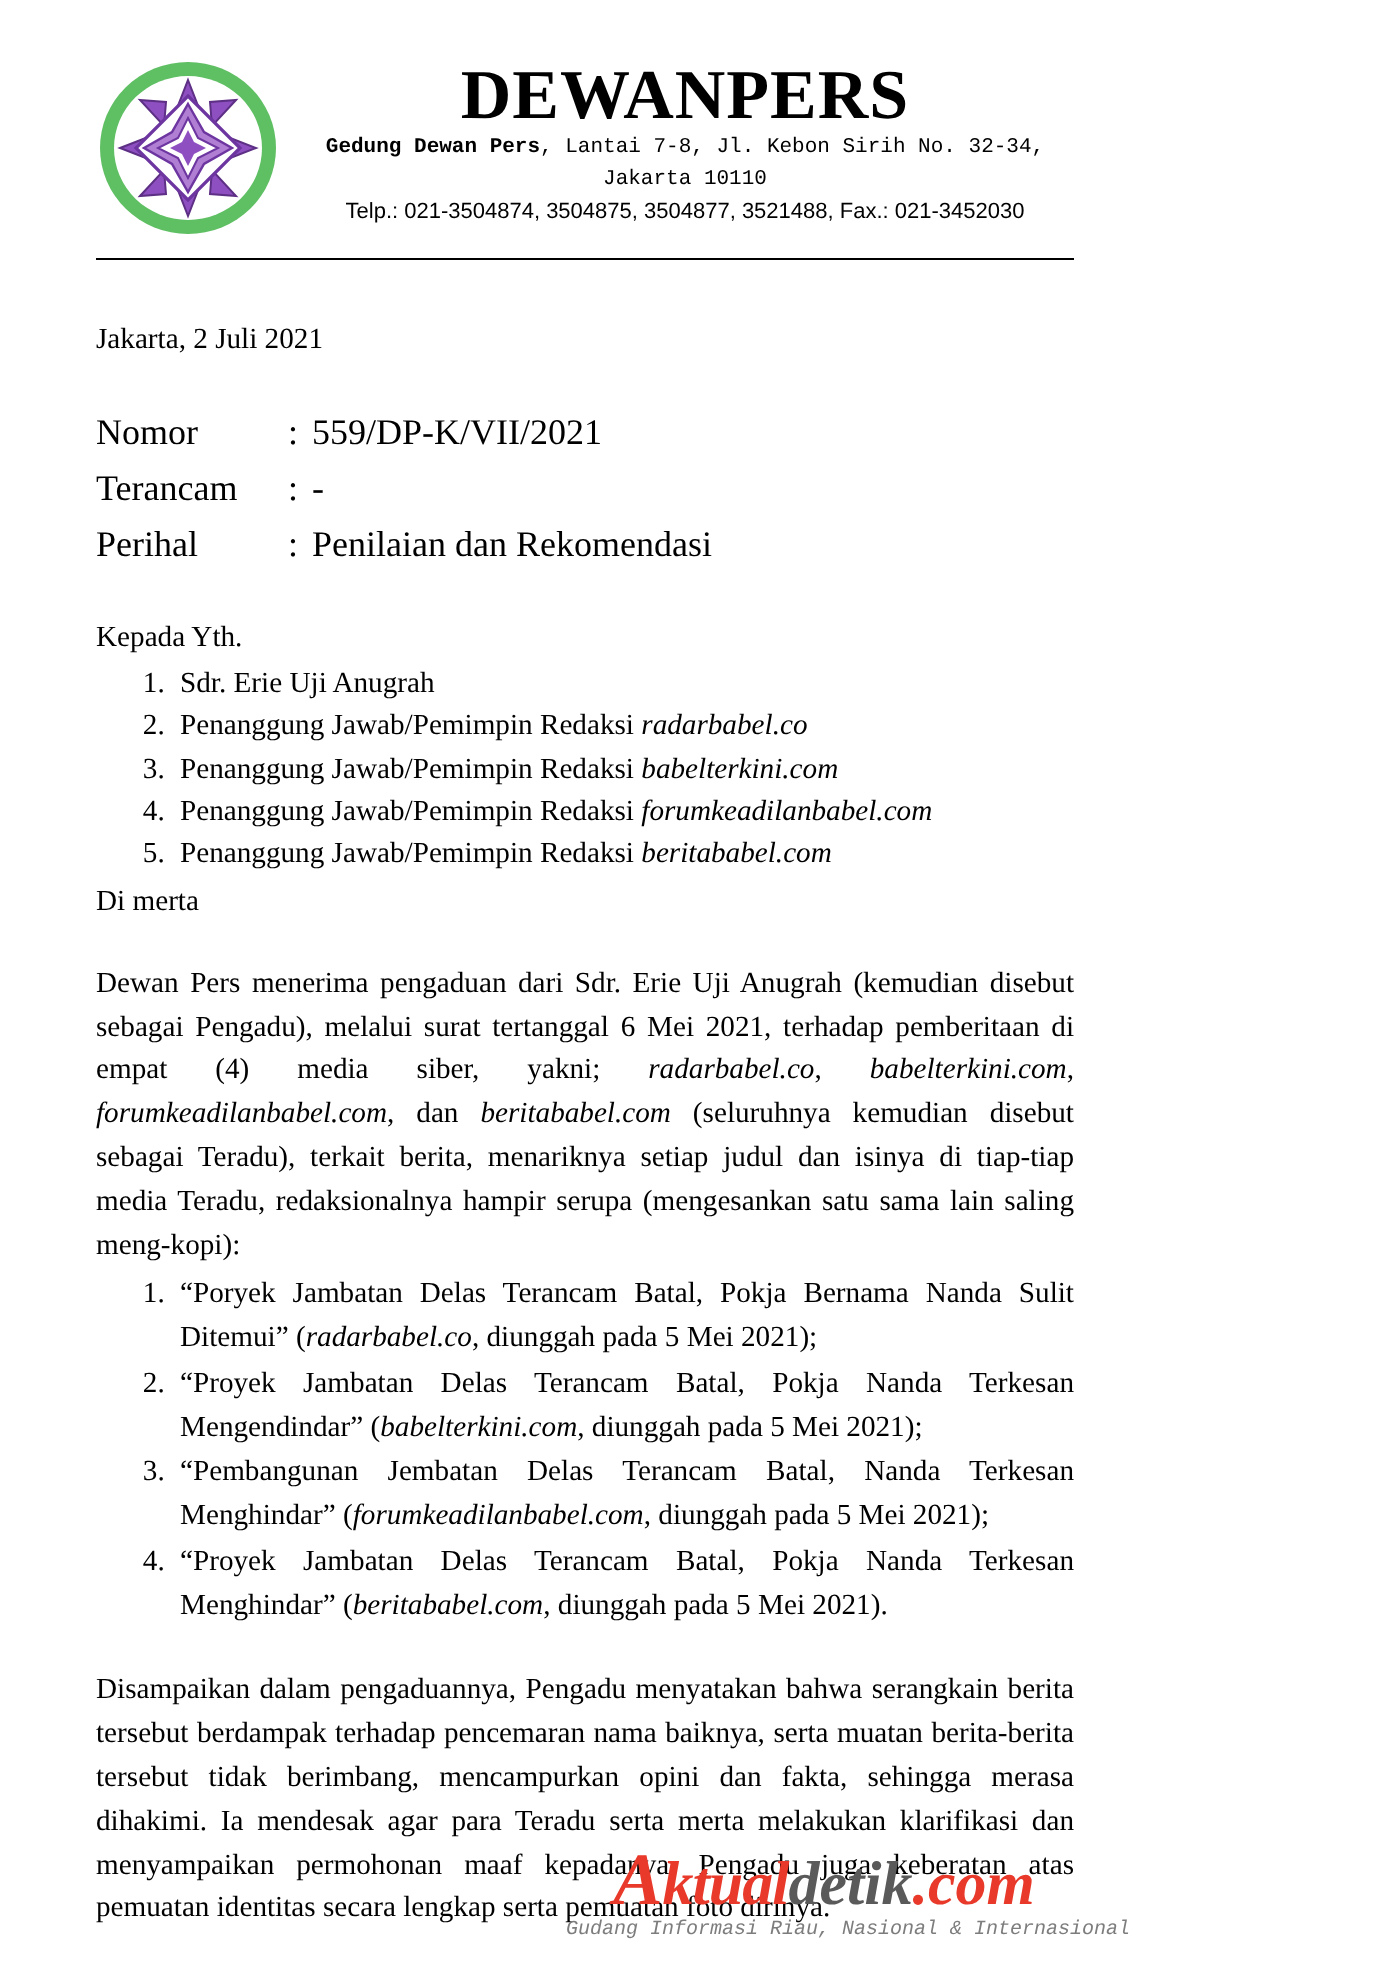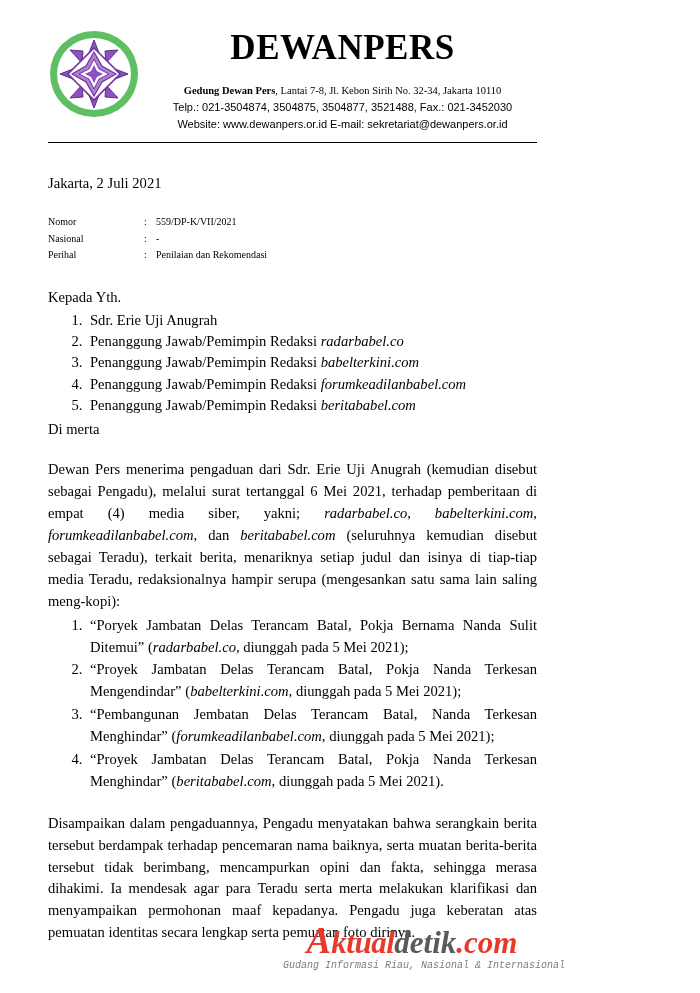--- a/index.html
+++ b/index.html
@@ -48,24 +48,24 @@
     font-size: 35px;
     font-weight: bold;
     letter-spacing: 0.5px;
     line-height: 1.05;
     margin-top: 4px;
   }
   .org-name .light {
     font-weight: bold;
   }
   .addr-line {
-    font-family: Liberation Serif, serif;
+    font-family: Liberation Mono, monospace;
     font-size: 10.5px;
     line-height: 1.5;
-    margin-top: 16px;
+    margin-top: 0;
   }
   .addr-line b { font-weight: bold; }
   .addr-line2, .addr-line3 {
     font-family: "Liberation Sans", sans-serif;
     font-size: 11px;
     line-height: 1.55;
   }
   .rule {
     border: 0;
     border-top: 1.6px solid #000;
@@ -79,21 +79,21 @@
     line-height: 1.42;
   }
   .place-date { margin-bottom: 22px; }
 
   .meta-table {
     border-collapse: collapse;
     margin-bottom: 22px;
   }
   .meta-table td {
     padding: 0 0 2px 0;
-    font-size: 10px;
+    font-size: 18px;
     vertical-align: top;
     line-height: 1.45;
   }
   .meta-label { width: 96px; }
   .meta-colon { width: 12px; }
 
   .kepada { margin-bottom: 2px; }
 
   ol.recipients {
     margin: 0 0 0 0;
@@ -198,38 +198,37 @@
           <polygon points="0,-15 5,-5 15,0 5,5 0,15 -5,5 -15,0 -5,-5" fill="#ffffff" stroke="#6d35a0" stroke-width="1"></polygon>
           <polygon points="0,-9 3,-3 9,0 3,3 0,9 -3,3 -9,0 -3,-3" fill="#8e4fc0"></polygon>
         </g>
       </svg>
     </div>
 
     <div class="head-text">
       <div class="org-name"><span>DEWAN</span><span class="light">PERS</span></div>
       <div class="addr-line"><b>Gedung Dewan Pers</b><span>, Lantai 7-8, Jl. Kebon Sirih No. 32-34, Jakarta 10110</span></div>
       <div class="addr-line2">Telp.: 021-3504874, 3504875, 3504877, 3521488, Fax.: 021-3452030</div>
-      <div class="addr-line3">Website: www.dewanpers.or.id E-mail: sekretariat@dewanpers.or.id</div>
     </div>
   </div>
   <hr class="rule">
 
   <div class="body-area">
 
     <div class="place-date">Jakarta, 2 Juli 2021</div>
 
     <table class="meta-table">
       <tbody>
           <tr>
         <td class="meta-label">Nomor</td>
         <td class="meta-colon">:</td>
         <td>559/DP-K/VII/2021</td>
       </tr>
       <tr>
-        <td class="meta-label">Nasional</td>
+        <td class="meta-label">Terancam</td>
         <td class="meta-colon">:</td>
         <td>-</td>
       </tr>
       <tr>
         <td class="meta-label">Perihal</td>
         <td class="meta-colon">:</td>
         <td>Penilaian dan Rekomendasi</td>
       </tr>
     </tbody>
       </table>

